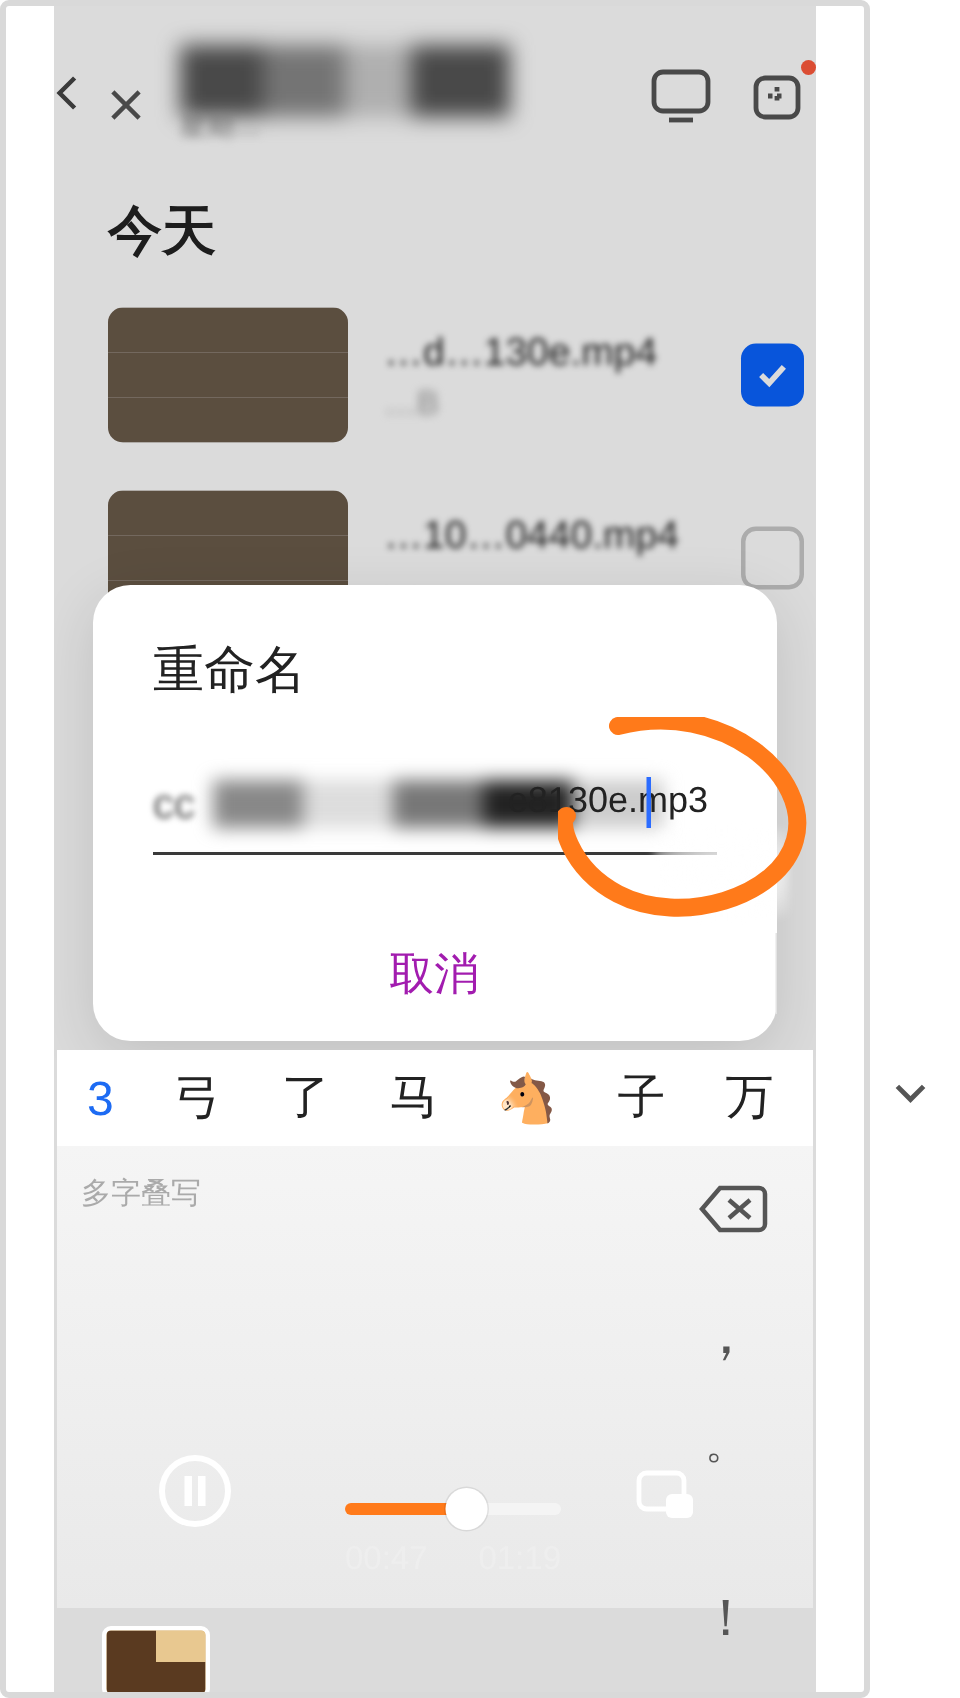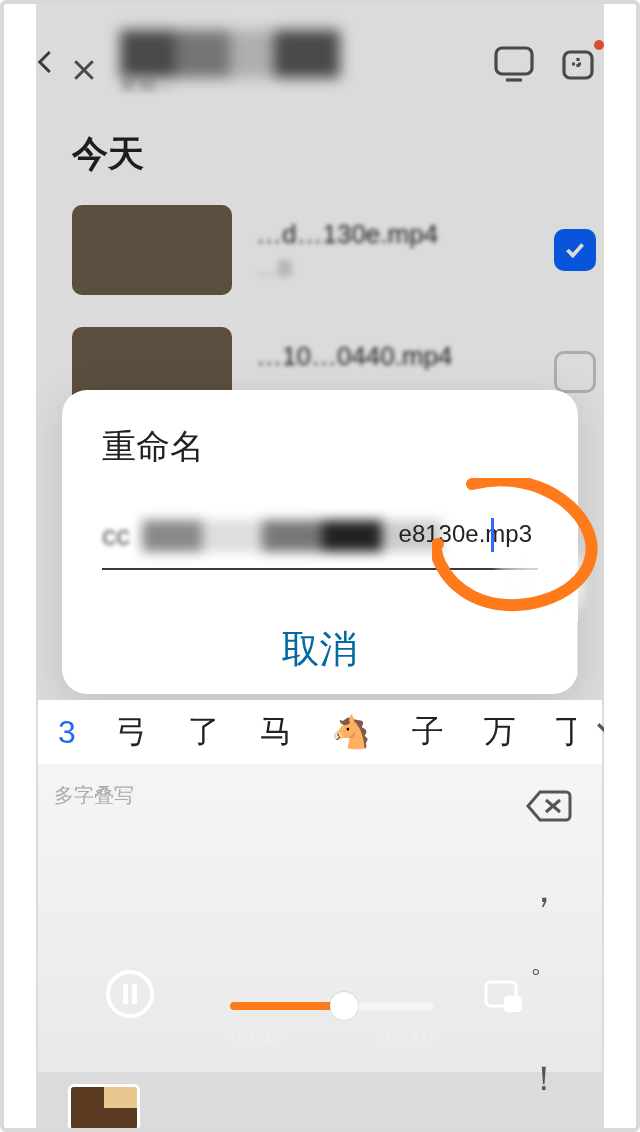--- a/index.html
+++ b/index.html
@@ -1,17 +1,17 @@
 <!DOCTYPE html>
 <html><head>
 <meta charset="utf-8">
 <style>
   * { box-sizing: border-box; margin: 0; padding: 0; }
   html, body { width: 640px; height: 1132px; overflow: hidden; font-family: -apple-system, "PingFang SC", "Helvetica Neue", Arial, sans-serif; background:#fff;}
-  #screen { position: relative; width: 640px; height: 1132px; background: #f2f3f5; }
+  #screen { position: relative; width: 580px; height: 1132px; background: #f2f3f5; }
 
   
   #bg {
     position:absolute; inset:0;
     background:#fff;
   }
   #bg .nav {
     position:absolute; left:0; right:0; top:0; height:100px;
     padding:0 24px; display:flex; align-items:center;
   }
@@ -102,21 +102,21 @@
     background:linear-gradient(90deg,#888 0 20%,#ddd 20% 40%,#777 40% 60%,#222 60% 80%,#ccc 80% 100%);
   }
   #dialog .caret {
     position:absolute; right:44px; top:-2px; width:3px; height:34px; background:#2b6cff;
   }
   #dialog .btn-row {
     display:flex; height:90px; margin-top:28px;
   }
   #dialog .btn {
     flex:1; display:flex; align-items:center; justify-content:center;
-    font-size:38px; color:#0369a1; font-weight:400;
+    font-size:30px; color:#a21caf; font-weight:400;
   }
   #dialog .divider {
     width:1px; background:#e3e3e3; margin:18px 0;
   }
 
   
   #anno {
     position:absolute; width:170px; height:140px; right:38px; top:478px;
     pointer-events:none;
   }

